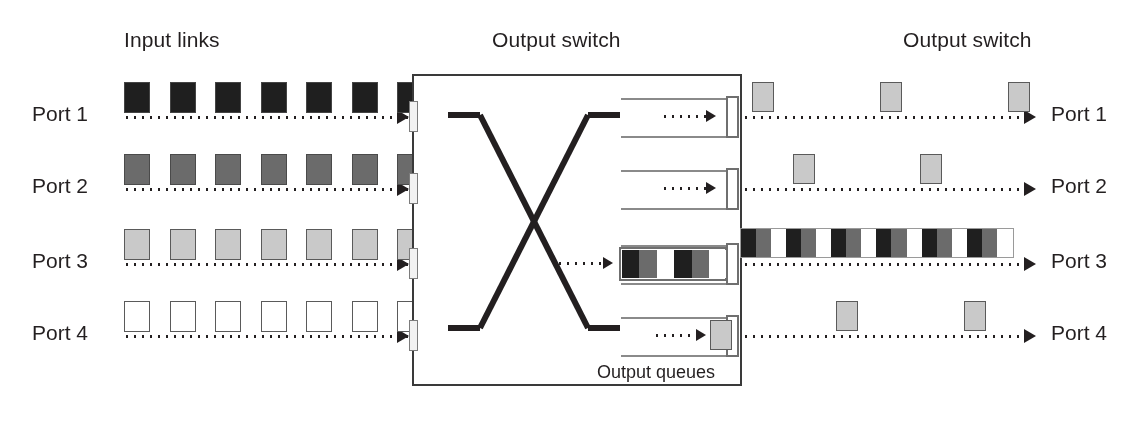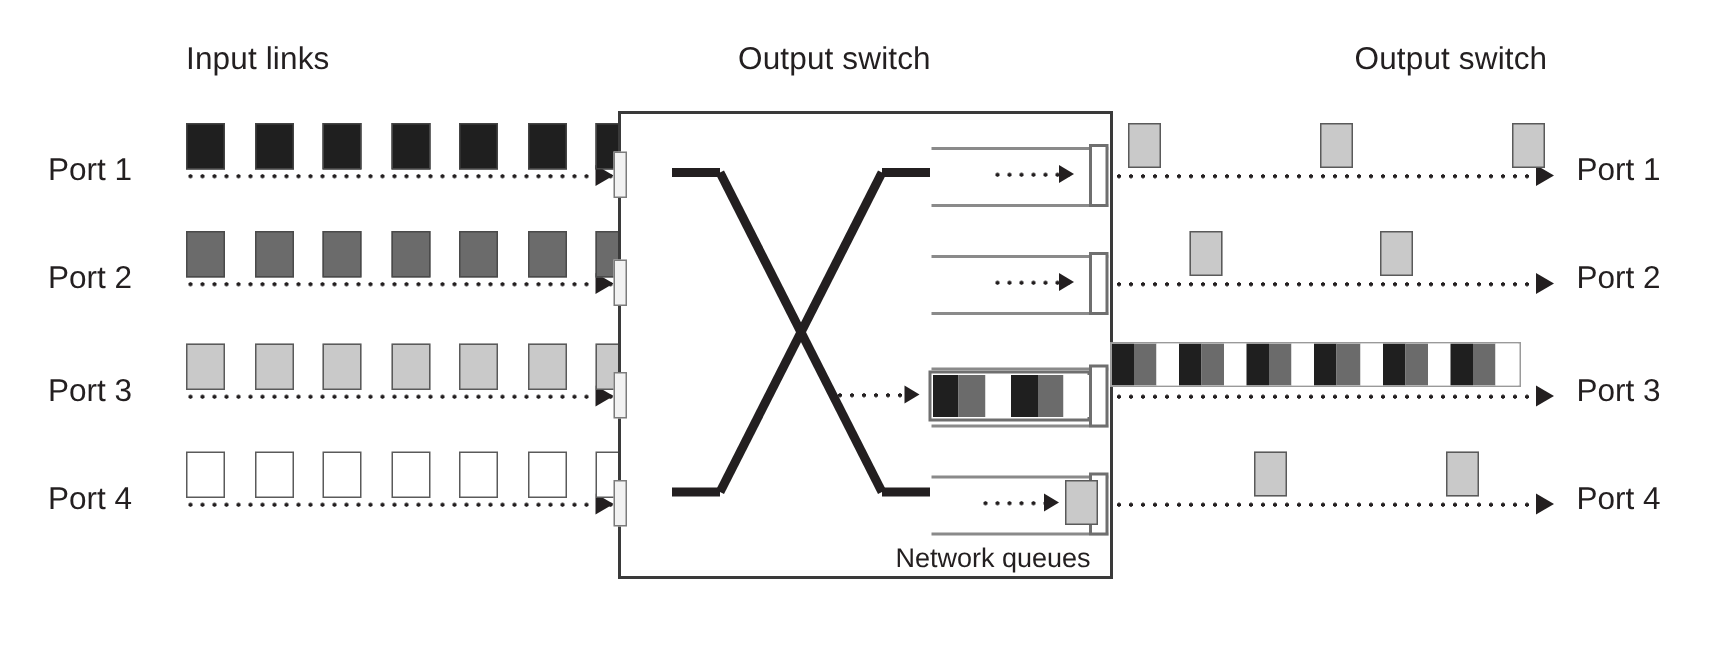--- a/index.html
+++ b/index.html
@@ -232,21 +232,21 @@
 
   <div class="abs queue-rail" style="left:621px; top:317px; width:118px;"></div>
   <div class="abs queue-rail" style="left:621px; top:355px; width:118px;"></div>
   <div class="abs link-line" style="left:653px; top:334px; width:48px;"></div>
   <div class="abs arrow-head small" style="left:696px; top:329px;"></div>
   <div class="abs queue-holder" style="left:726px; top:315px; width:13px; height:42px;"></div>
   <div class="abs" id="queue-cells-4" style="left:710px; top:320px; height:30px; display:flex;">
       <div class="packet pk-light" style="width: 22px; height: 30px;"></div>
     </div>
 
-  <div class="abs inner-label" style="left:597px; top:362px;">Network queues</div>
+  <div class="abs inner-label" style="left:597px; top:362px;">Output queues</div>
 
   <div class="abs link-line" style="left:742px; top:116px; width:288px;"></div>
   <div class="abs arrow-head" style="left:1024px; top:110px;"></div>
   <div class="abs port-label" style="left:1051px; top:103px;">Port 1</div>
   <div class="abs" id="out-packets-1">
       <div class="abs packet pk-light" style="left: 752px; top: 82px; width: 22px; height: 30px;"></div>
       <div class="abs packet pk-light" style="left: 880px; top: 82px; width: 22px; height: 30px;"></div>
       <div class="abs packet pk-light" style="left: 1008px; top: 82px; width: 22px; height: 30px;"></div>
     </div>
 

